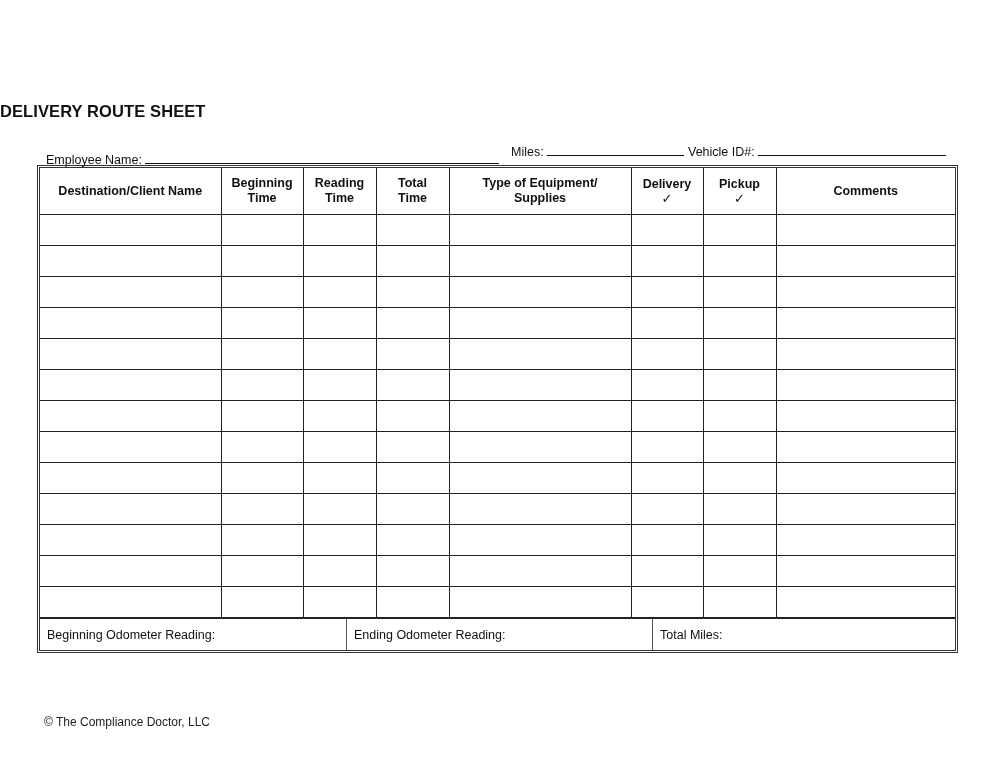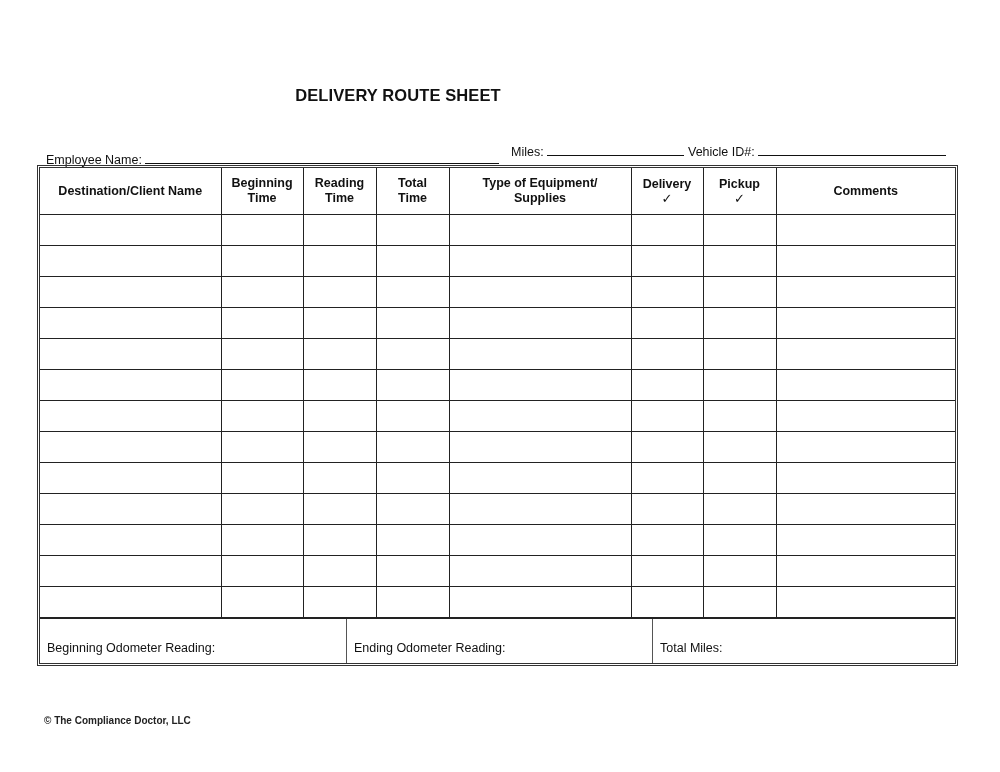--- a/index.html
+++ b/index.html
@@ -1,21 +1,21 @@
 <!DOCTYPE html>
 <html><head>
 <meta charset="utf-8">
 <style>
   html, body { margin: 0; padding: 0; background: #ffffff; }
   body {
     width: 1000px; height: 772px; position: relative; overflow: hidden;
     font-family: "Liberation Sans", "DejaVu Sans", sans-serif; color: #111;
   }
   .title {
-    position: absolute; left: 0; top: 86px; width: 796px; text-align: center;
+    position: absolute; left: 0; top: 102px; width: 796px; text-align: left;
     font-size: 16.5px; font-weight: bold; letter-spacing: 0.1px;
   }
   .info-line {
     position: absolute; top: 142px; left: 46px; font-size: 12.5px; white-space: nowrap;
   }
   .info-item { position: absolute; top: 0; white-space: nowrap; }
   .blank { display: inline-block; border-bottom: 1px solid #111; height: 13px; vertical-align: baseline; margin-left: 3px; }
   .table-wrap {
     position: absolute; left: 37px; top: 165px; width: 921px;
     border: 3px double #333; box-sizing: border-box;
@@ -26,25 +26,25 @@
   }
   table.grid tr:first-child th { border-top: none; }
   table.grid th:first-child, table.grid td:first-child { border-left: none; text-align: center; }
   table.grid th:last-child, table.grid td:last-child { border-right: none; text-align: center; }
   table.grid th { height: 46px; font-weight: bold; text-align: center; line-height: 15px; vertical-align: middle; }
   table.grid td.cell { height: 30px; }
   .check { display: block; font-size: 13px; line-height: 13px; }
   .footer-table { border-collapse: collapse; width: 100%; table-layout: fixed; }
   .footer-table td {
     border-top: 1px solid #222; border-left: 1px solid #555; height: 31px; font-size: 12.5px;
-    padding: 13px 0 0 7px; vertical-align: middle; white-space: nowrap;
+    padding: 0 0 0 7px; vertical-align: middle; white-space: nowrap;
   }
   .footer-table td:first-child { border-left: none; }
   .copyright {
-    position: absolute; left: 44px; top: 715px; font-size: 10px; color: #222; font-weight: bold;
+    position: absolute; left: 44px; top: 715px; font-size: 12px; color: #222;
   }
 </style>
 </head>
 <body>
 
 <div class="title">DELIVERY ROUTE SHEET</div>
 
 <div class="info-line">
   <span class="info-item" style="left:0;margin-top:8px;">
     <span>Employee Name:</span><span class="blank" style="width:354px;"></span>

